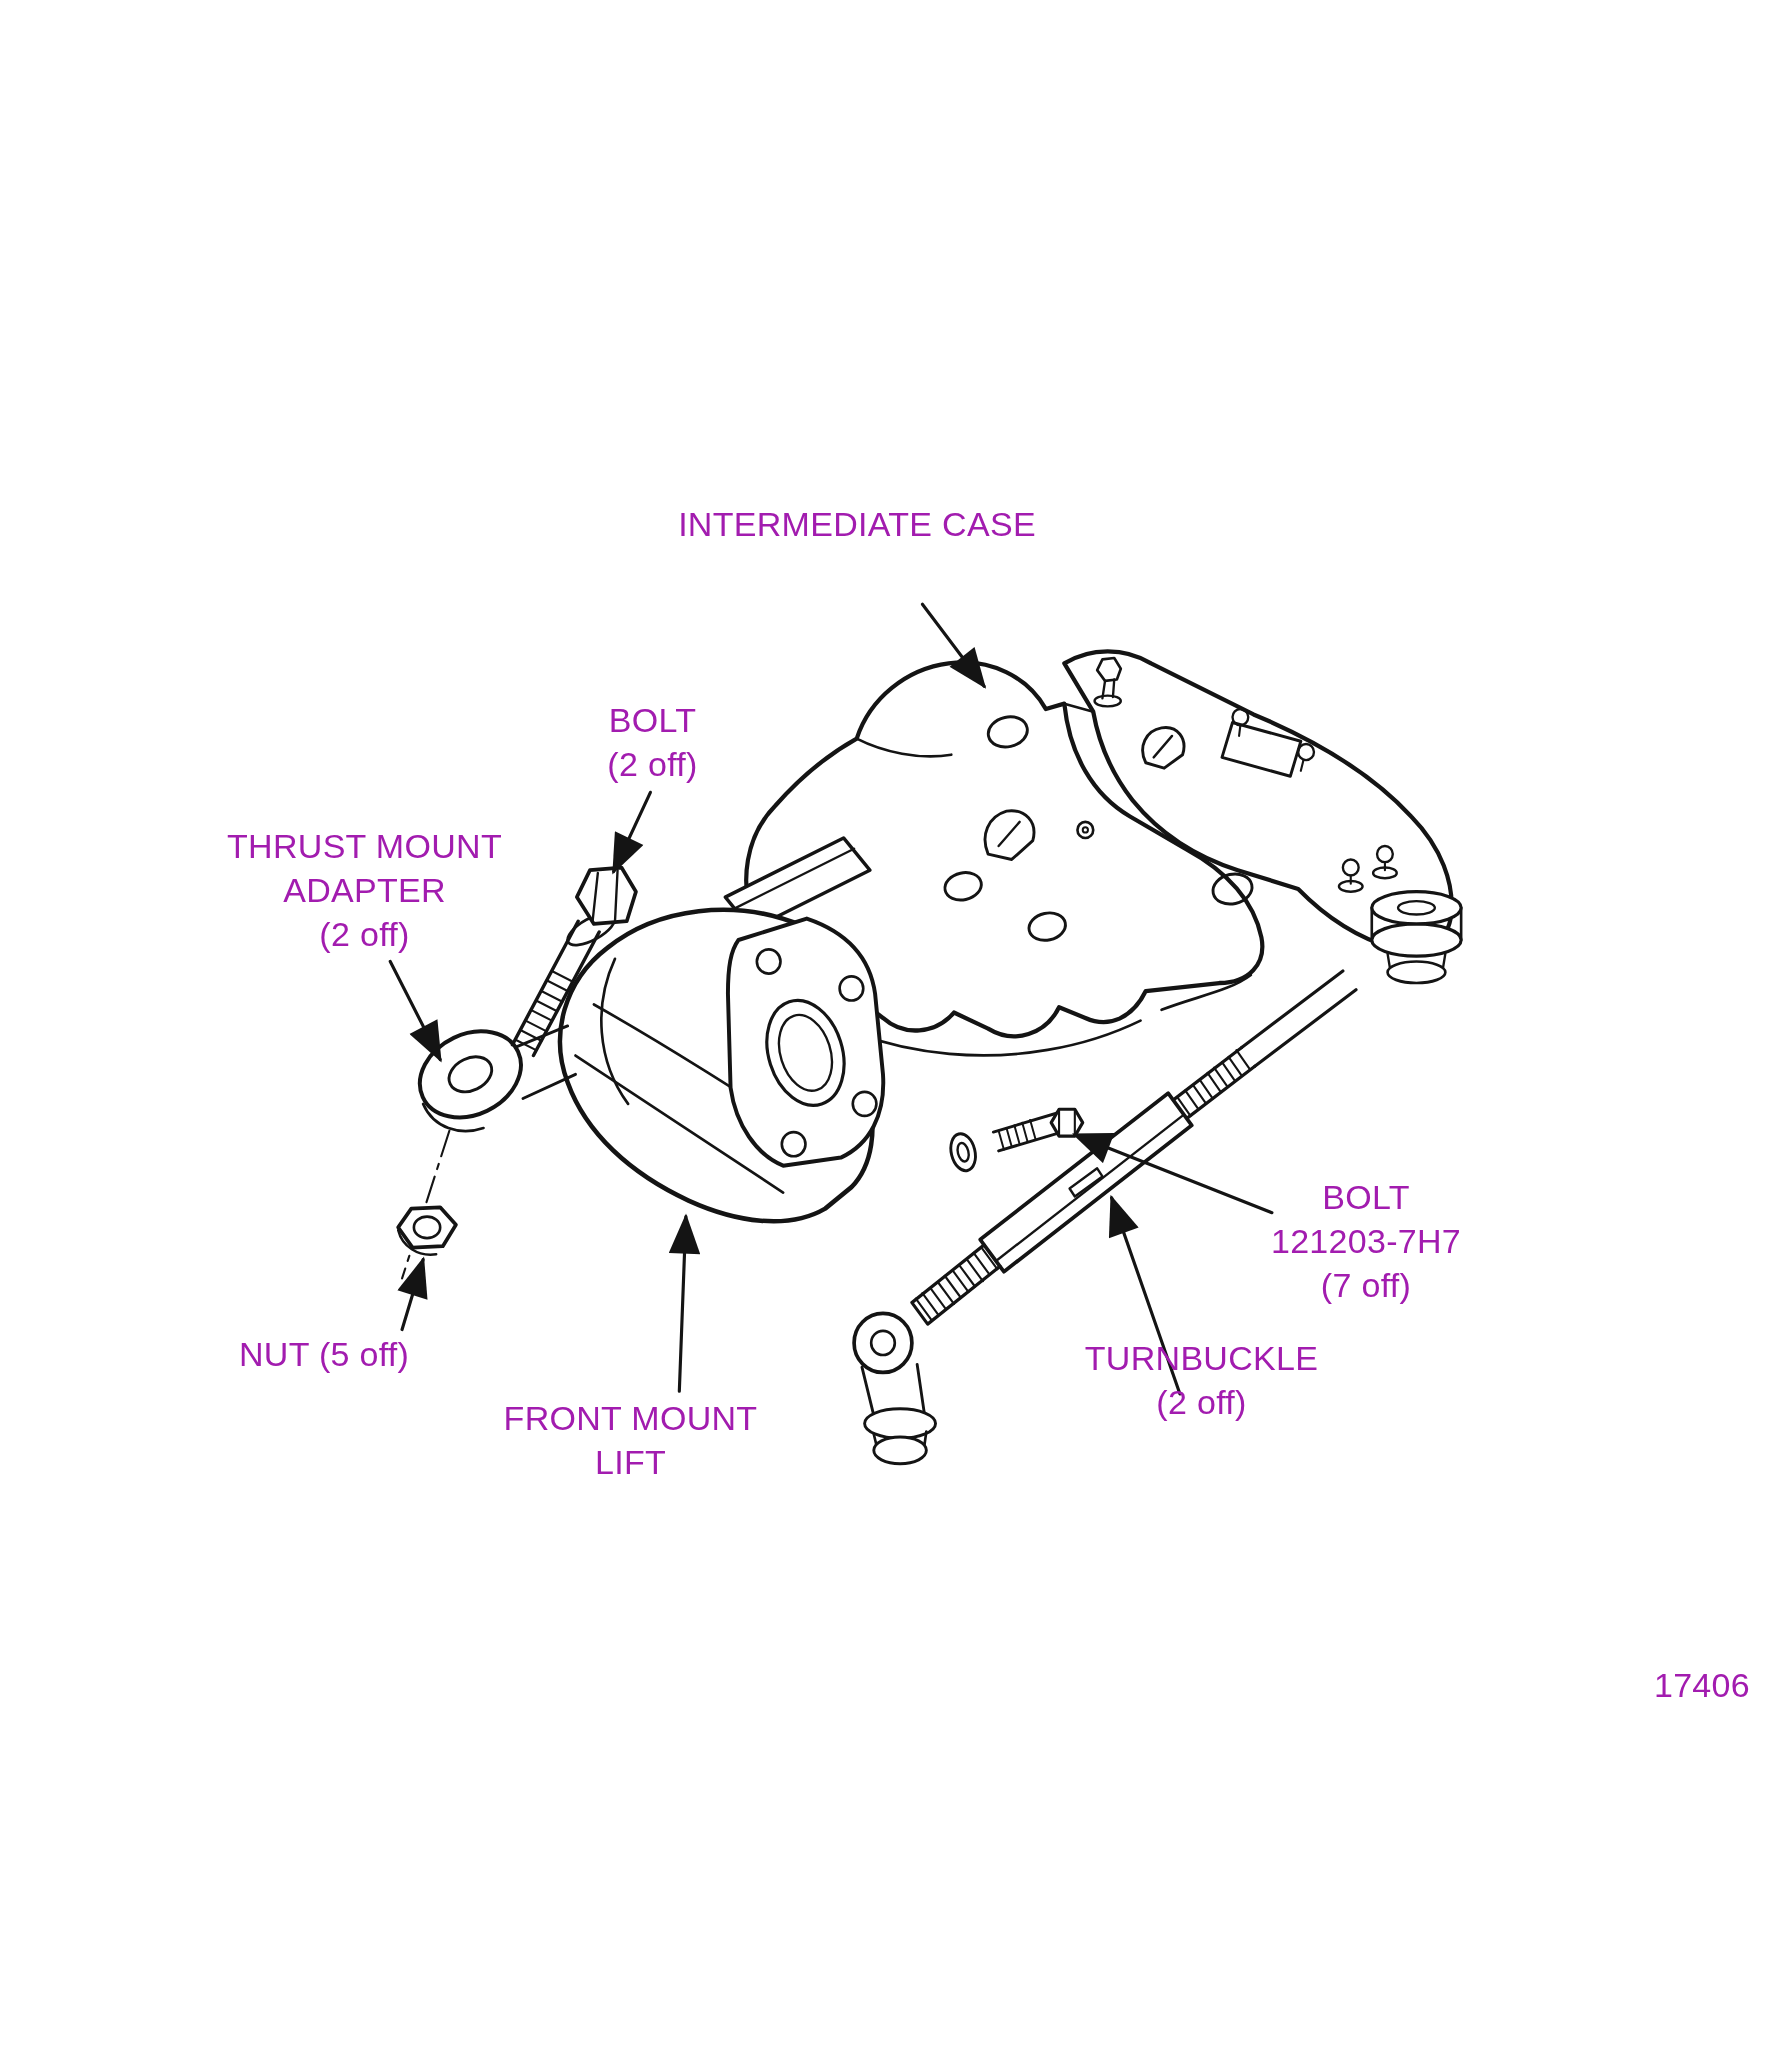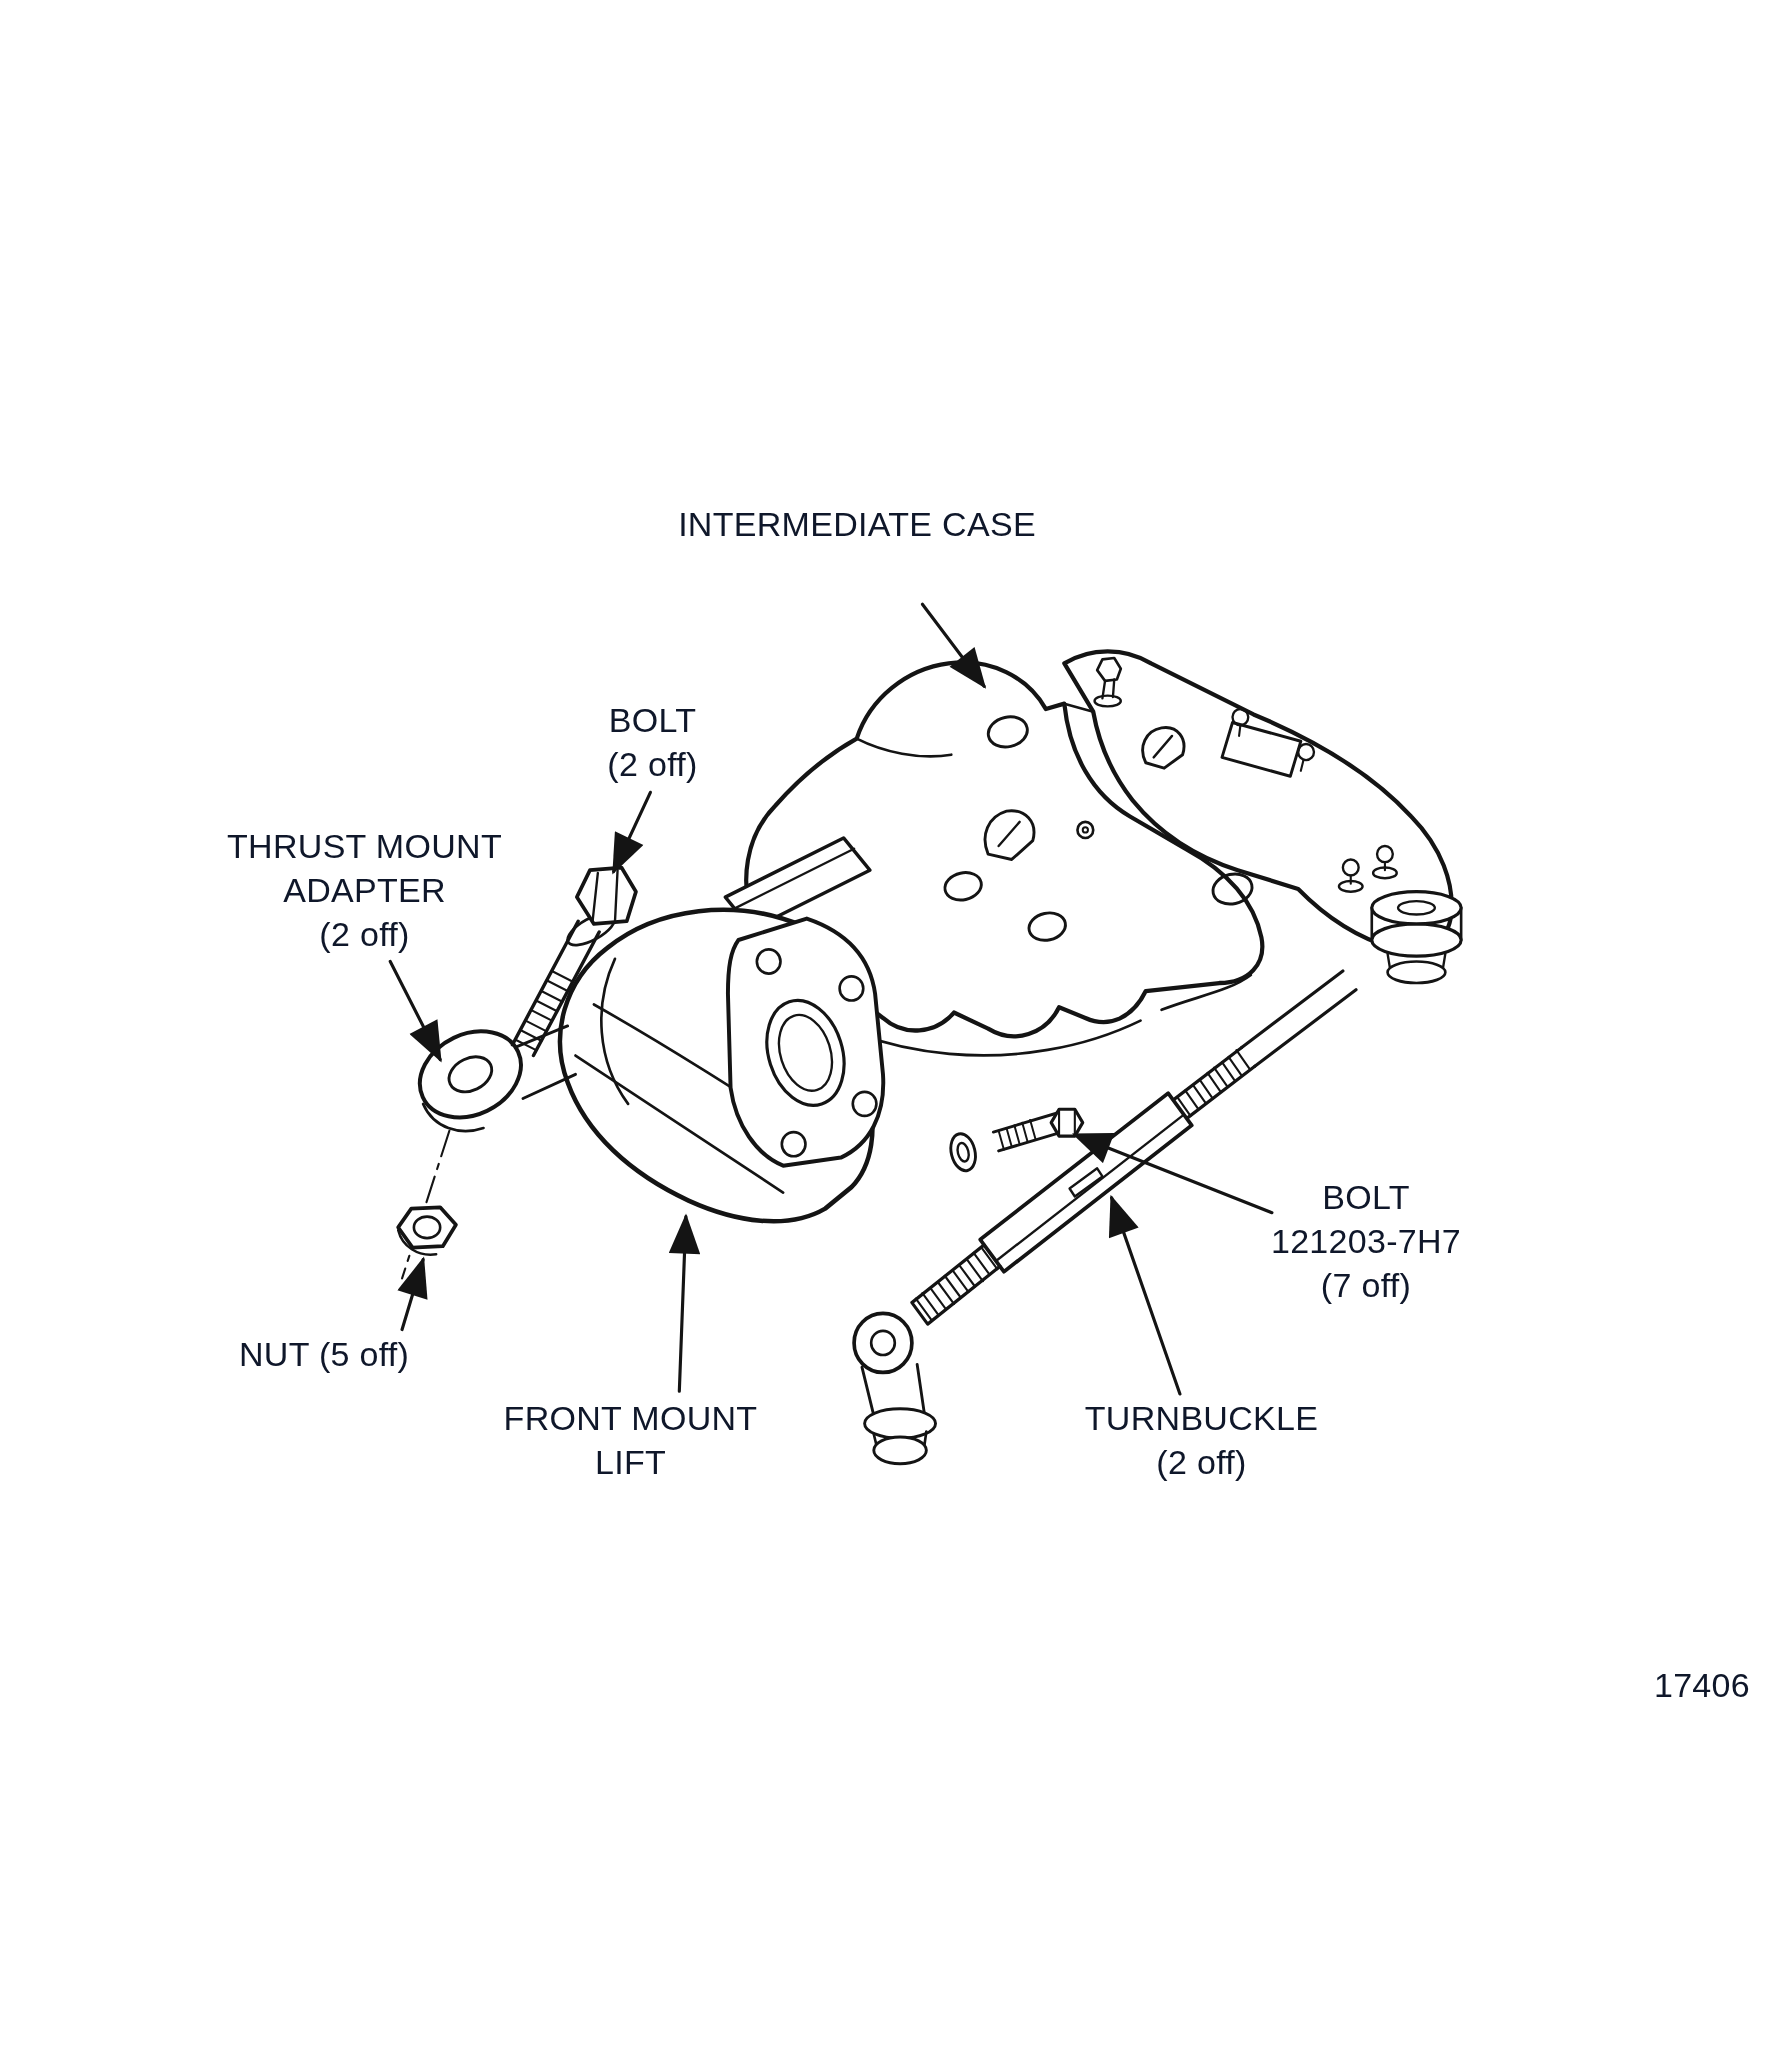--- a/index.html
+++ b/index.html
@@ -1,19 +1,19 @@
 <!DOCTYPE html>
 <html style="font-size:10.7px"><head>
 <meta charset="utf-8">
 <style>
   html,body{margin:0;padding:0;background:#ffffff;}
   #page{position:relative;width:1787px;height:2056px;background:#ffffff;overflow:hidden;}
   #art{position:absolute;left:0;top:0;width:100%;height:100%;}
   .label{position:absolute;font-family:"Liberation Sans",sans-serif;font-size:34px;line-height:44px;
-         color:#0f172a;white-space:nowrap;letter-spacing:0.3px;}
+         color:#a21caf;white-space:nowrap;letter-spacing:0.3px;}
   .center{text-align:center;}
   .right{text-align:right;margin-top:15px;}
 </style>
 </head>
 <body>
 
 <div id="page">
 
   <svg id="art" viewBox="0 0 1360 1531" preserveAspectRatio="none" fill="none" stroke="#141414" stroke-linecap="round" stroke-linejoin="round">
     <defs>
@@ -178,21 +178,21 @@
     <div>FRONT MOUNT</div>
     <div>LIFT</div>
   </div>
 
   <div class="label center" style="left:1232px;top:1175px;width:268px">
     <div>BOLT</div>
     <div>121203-7H7</div>
     <div>(7 off)</div>
   </div>
 
-  <div class="label center" style="left:1054px;top:1396px;width:295px">
+  <div class="label center" style="left:1054px;top:1336px;width:295px">
     <div>TURNBUCKLE</div>
     <div>(2 off)</div>
   </div>
 
   <div class="label right" style="left:1596px;top:1648px;width:154px">17406</div>
 
 </div>
 
 
 </body></html>

